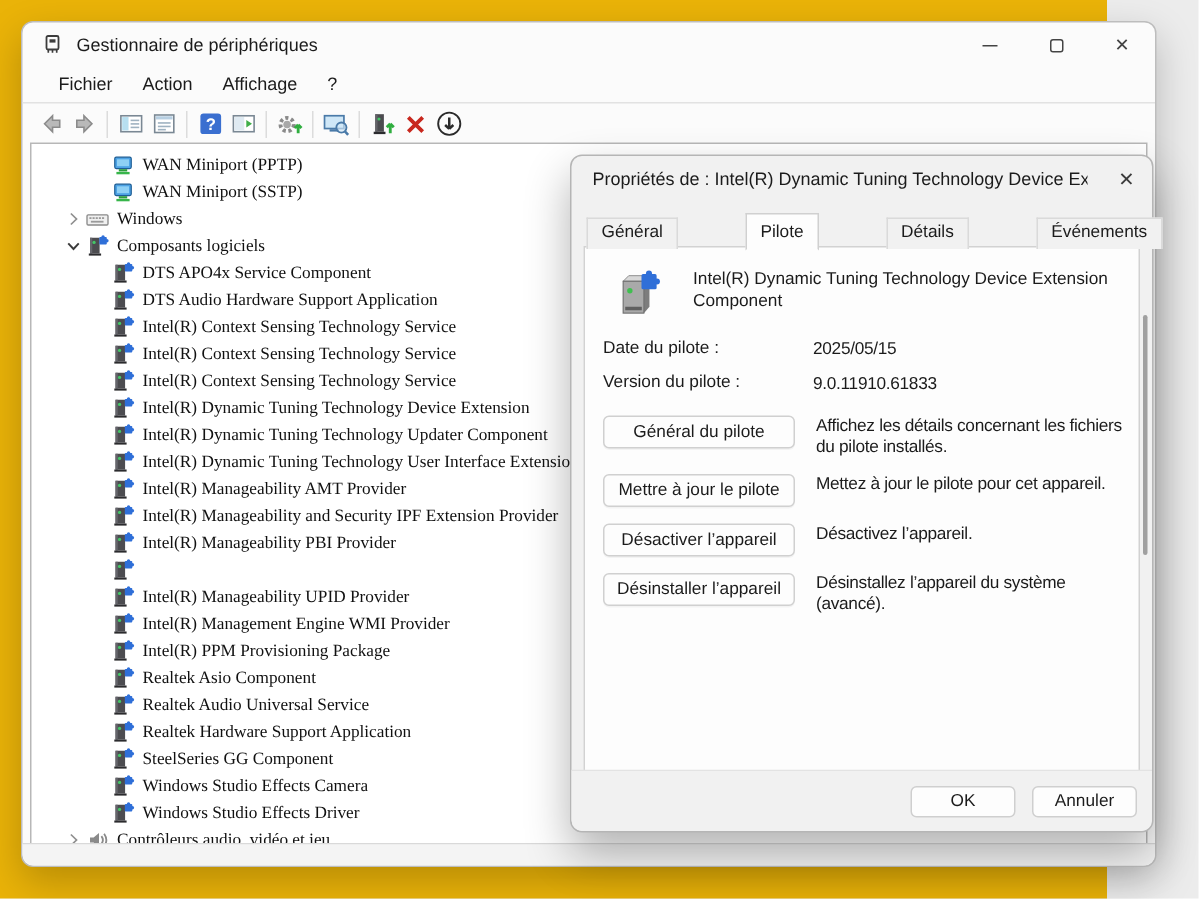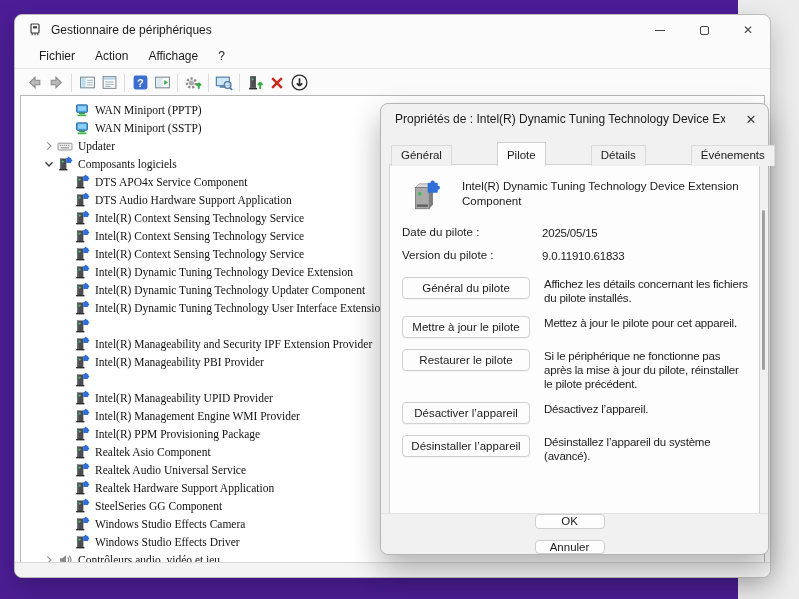--- a/index.html
+++ b/index.html
@@ -1,18 +1,18 @@
 <!DOCTYPE html>
 <html><head>
 <meta charset="utf-8">
 <style>
   * { margin:0; padding:0; box-sizing:border-box; }
   html,body { width:799px; height:599px; }
   body { font-family:"Liberation Sans", sans-serif; background:#ececec; overflow:hidden; }
-  .stage { position:relative; width:738px; height:599px; background:#4c1d95; }
+  .stage { position:relative; width:738px; height:599px; background:#eab308; }
 
   
   .win { position:absolute; left:14px; top:14px; width:757px; height:564px;
          background:#fbfbfb; border:1px solid #bdbdbd; border-radius:8px;
          box-shadow:0 10px 26px rgba(0,0,0,.22); }
   .titlebar { position:absolute; left:0; top:0; right:0; height:30px; display:flex; align-items:center; }
   .app-icon { width:16px; height:16px; margin-left:12px; margin-right:8px; flex:0 0 auto; }
   .title-text { font-size:12px; color:#1b1b1b; }
   .win-controls { margin-left:auto; display:flex; height:100%; }
   .win-ctl { width:44px; height:100%; display:flex; align-items:center; justify-content:center; color:#444; }
@@ -71,21 +71,21 @@
 
   .acts { margin-top:14px; }
   .act-row { display:flex; margin-bottom:11px; }
   .act-btn { width:128px; height:22px; flex:0 0 auto; background:#fdfdfd; border:1px solid #d0d0d0;
              border-radius:4px; font-size:11.5px; color:#1b1b1b; display:flex; align-items:center;
              justify-content:center; box-shadow:0 1px 0 rgba(0,0,0,.04); }
   .act-desc { margin-left:14px; font-size:11.5px; color:#1b1b1b; width:222px; line-height:14px; letter-spacing:-0.2px; }
 
   .dlg-footer { position:absolute; left:0; right:0; bottom:0; height:41px; background:#f1f1f1;
                 border-top:1px solid #e3e3e3; border-radius:0 0 8px 8px;
-                display:flex; align-items:center; justify-content:flex-end; padding-right:10px; gap:11px;flex-direction:column; }
+                display:flex; align-items:center; justify-content:flex-end; padding-right:10px; gap:11px; }
   .dlg-btn { min-width:70px; height:21px; background:#fdfdfd; border:1px solid #cfcfcf; border-radius:4px;
              font-size:11.5px; color:#1b1b1b; display:flex; align-items:center; justify-content:center;
              padding:0 12px; }
 
   svg { display:block; }
 </style>
 </head>
 <body>
 
 <div class="stage">
@@ -245,21 +245,21 @@
                 <g fill="#9a9a9a">
                   <rect x="2.6" y="6.8" width="1.4" height="1.2"></rect>
                   <rect x="4.7" y="6.8" width="1.4" height="1.2"></rect>
                   <rect x="6.8" y="6.8" width="1.4" height="1.2"></rect>
                   <rect x="8.9" y="6.8" width="1.4" height="1.2"></rect>
                   <rect x="11" y="6.8" width="1.4" height="1.2"></rect>
                   <rect x="3.6" y="9.2" width="8.4" height="1.2"></rect>
                 </g>
               </svg>
             </span>
-            <span class="tlabel">Updater</span>
+            <span class="tlabel">Windows</span>
           </div>
           <div class="tree-row" style="padding-left: 20px;">
             <span class="chevron">
               <svg viewBox="0 0 16 16" width="14" height="14">
                 <path d="M4 6 L8 10.3 L12 6" fill="none" stroke="#3c3c3c" stroke-width="1.5"></path>
               </svg>
             </span>
             <span class="ticon">
               <svg viewBox="0 0 16 16" width="16" height="16">
                 <rect x="3" y="2.5" width="6.4" height="10.5" fill="#4c4c50"></rect>
@@ -419,20 +419,21 @@
                 <rect x="3" y="2.5" width="1.5" height="10.5" fill="#66666c"></rect>
                 <circle cx="5.7" cy="5.6" r="1.1" fill="#44c767"></circle>
                 <rect x="2.2" y="13" width="8.2" height="1.4" fill="#2b2b2e"></rect>
                 <g fill="#2f6fd8">
                   <rect x="9.2" y="2" width="5" height="5" rx="0.6"></rect>
                   <circle cx="11.7" cy="1.9" r="1.1"></circle>
                   <circle cx="14.3" cy="4.5" r="1.1"></circle>
                 </g>
               </svg>
             </span>
+            <span class="tlabel">Intel(R) Manageability AMT Provider</span>
           </div>
           <div class="tree-row" style="padding-left: 53px;">
 
             <span class="ticon">
               <svg viewBox="0 0 16 16" width="16" height="16">
                 <rect x="3" y="2.5" width="6.4" height="10.5" fill="#4c4c50"></rect>
                 <rect x="3" y="2.5" width="1.5" height="10.5" fill="#66666c"></rect>
                 <circle cx="5.7" cy="5.6" r="1.1" fill="#44c767"></circle>
                 <rect x="2.2" y="13" width="8.2" height="1.4" fill="#2b2b2e"></rect>
                 <g fill="#2f6fd8">
@@ -706,24 +707,20 @@
 
       <div class="act-row">
             <div class="act-btn">Général du pilote</div>
             <div class="act-desc">Affichez les détails concernant les fichiers du pilote installés.</div>
           </div>
           <div class="act-row">
             <div class="act-btn">Mettre à jour le pilote</div>
             <div class="act-desc">Mettez à jour le pilote pour cet appareil.</div>
           </div>
           <div class="act-row">
-            <div class="act-btn">Restaurer le pilote</div>
-            <div class="act-desc">Si le périphérique ne fonctionne pas après la mise à jour du pilote, réinstaller le pilote précédent.</div>
-          </div>
-          <div class="act-row">
             <div class="act-btn">Désactiver l’appareil</div>
             <div class="act-desc">Désactivez l’appareil.</div>
           </div>
           <div class="act-row">
             <div class="act-btn">Désinstaller l’appareil</div>
             <div class="act-desc">Désinstallez l’appareil du système (avancé).</div>
           </div>
         </div>
 
     </div>

